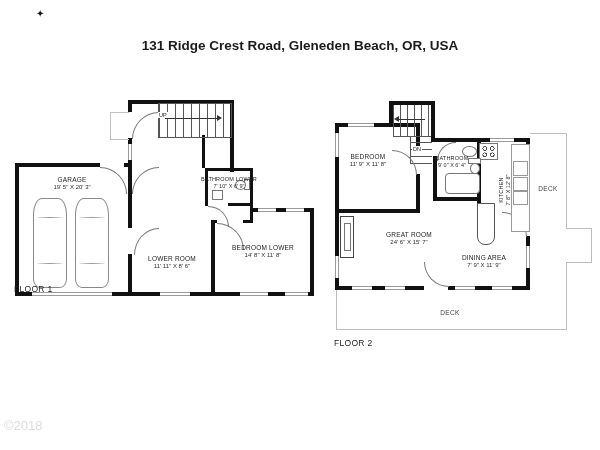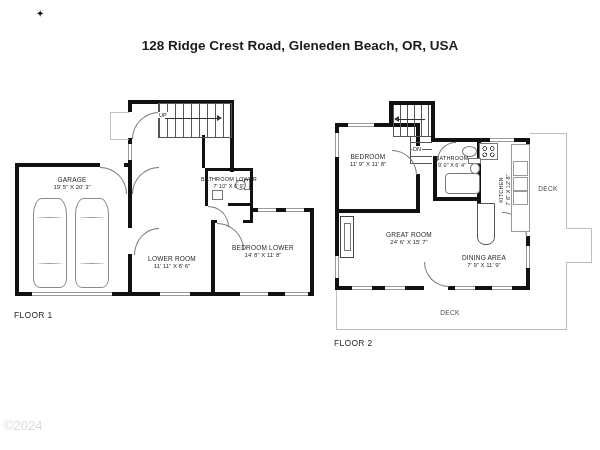--- a/index.html
+++ b/index.html
@@ -37,21 +37,21 @@
          color:#8f8f8f;letter-spacing:.3px;}
   .watermark{position:absolute;left:4px;top:418px;font-size:13px;color:#dcdcdc;}
   .sparkle{position:absolute;left:36px;top:8px;font-size:10px;color:#111;}
 </style>
 </head>
 <body>
 
 <div class="canvas">
 
   <span class="sparkle">✦</span>
-  <div class="title">128 Ridge Crest Road, Gleneden Beach, OR, USA</div>
+  <div class="title">131 Ridge Crest Road, Gleneden Beach, OR, USA</div>
 
   <div>
 
     <div class="w" style="left:128px;top:100px;width:106px;height:4px"></div>
     <div class="w" style="left:230px;top:100px;width:4px;height:72px"></div>
     <div class="w" style="left:128px;top:100px;width:4px;height:12px"></div>
     <div class="w" style="left:128px;top:138px;width:4px;height:6px"></div>
     <div class="winV" style="left:128px;top:144px;width:4px;height:16px"></div>
     <div class="w" style="left:128px;top:160px;width:4px;height:7px"></div>
     <div class="w" style="left:15px;top:163px;width:85px;height:4px"></div>
@@ -123,21 +123,21 @@
       <span class="rdims">11' 11" X 8' 6"</span>
     </div>
     <div class="rlabel" style="left:263px;top:252px">
       <span class="rname">BEDROOM LOWER</span>
       <span class="rdims">14' 8" X 11' 8"</span>
     </div>
     <div class="rlabel" style="left:229px;top:183px">
       <span class="rname" style="font-size:5.5px">BATHROOM LOWER</span>
       <span class="rdims" style="font-size:5.5px">7' 10" X 6' 9"</span>
     </div>
-    <div class="floorlabel" style="left:14px;top:310px">FLOOR 1</div>
+    <div class="floorlabel" style="left:14px;top:284px">FLOOR 1</div>
   </div>
 
   <div>
 
     <div class="deckline" style="left:530px;top:133px;width:37px;height:1px"></div>
     <div class="deckline" style="left:566px;top:133px;width:1px;height:95px"></div>
     <div class="deckline" style="left:566px;top:228px;width:26px;height:1px"></div>
     <div class="deckline" style="left:591px;top:228px;width:1px;height:34px"></div>
     <div class="deckline" style="left:566px;top:262px;width:26px;height:1px"></div>
     <div class="deckline" style="left:566px;top:262px;width:1px;height:68px"></div>
@@ -235,14 +235,14 @@
     </div>
     <div class="rlabel" style="left:484px;top:262px">
       <span class="rname">DINING AREA</span>
       <span class="rdims">7' 9" X 11' 9"</span>
     </div>
     <div class="decklabel" style="left:548px;top:188px">DECK</div>
     <div class="decklabel" style="left:450px;top:312px">DECK</div>
     <div class="floorlabel" style="left:334px;top:338px">FLOOR 2</div>
   </div>
 
-  <div class="watermark">©2024</div>
+  <div class="watermark">©2018</div>
 </div>
 
 </body></html>

